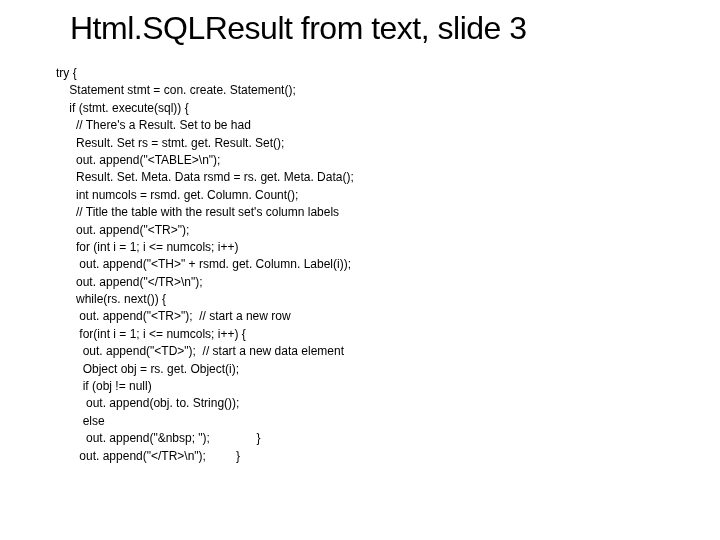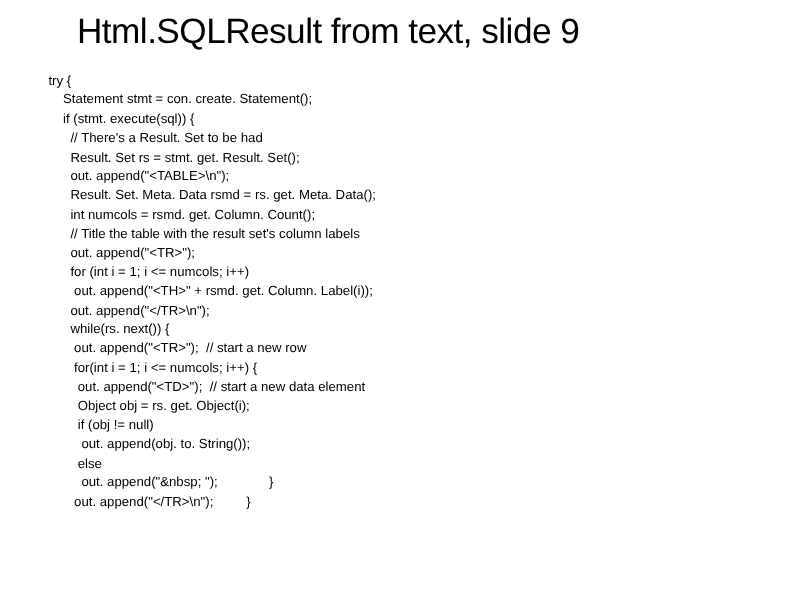--- a/index.html
+++ b/index.html
@@ -26,28 +26,28 @@
       margin-left: 40px;
       margin-bottom: 18px;
       letter-spacing: -0.5px;
     }
     .code-block {
       font-family: Arial, Helvetica, sans-serif;
       font-size: 12px;
       line-height: 1.45;
       color: #000;
       white-space: pre;
-      margin-left: 14px;
+      margin-left: 26px;
     }
   </style>
 </head>
 <body>
 
 <div class="slide">
-  <h1 class="title">Html.SQLResult from text, slide 9</h1>
+  <h1 class="title">Html.SQLResult from text, slide 3</h1>
   <div class="code-block">try {
     Statement stmt = con. create. Statement();
     if (stmt. execute(sql)) {
       // There's a Result. Set to be had
       Result. Set rs = stmt. get. Result. Set();
       out. append("&lt;TABLE&gt;\n");
       Result. Set. Meta. Data rsmd = rs. get. Meta. Data();
       int numcols = rsmd. get. Column. Count();
       // Title the table with the result set's column labels
       out. append("&lt;TR&gt;");

